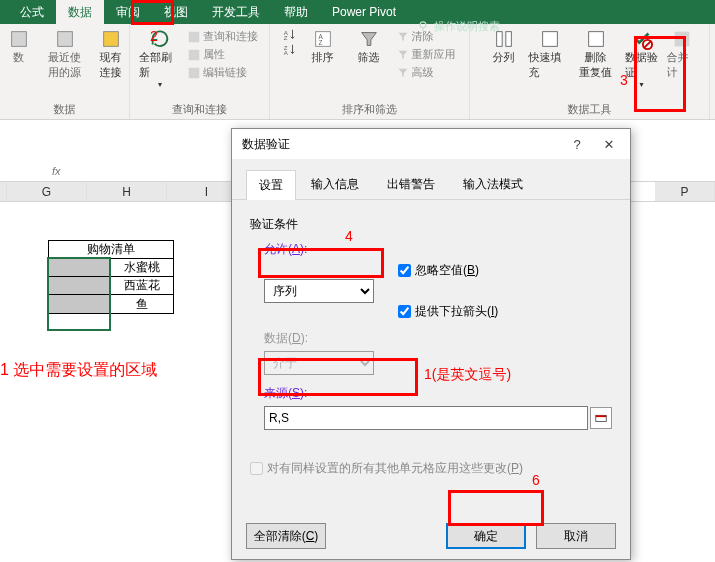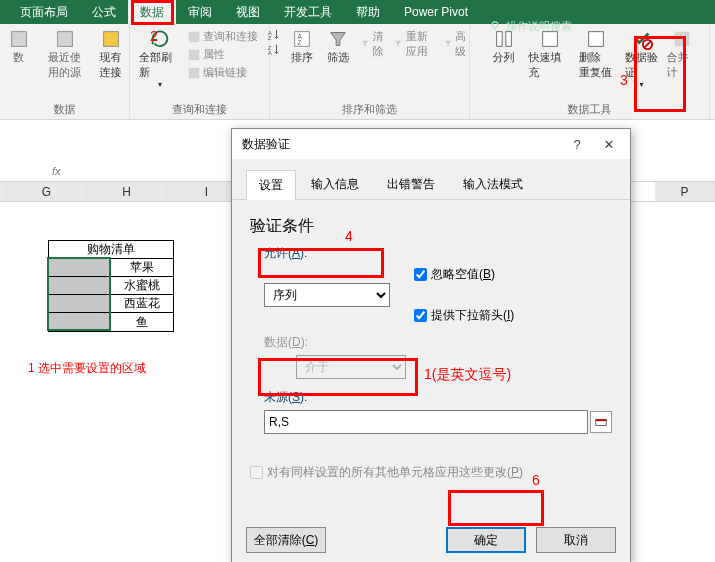--- a/index.html
+++ b/index.html
@@ -48,42 +48,41 @@
 
 
 .dialog { position: absolute; left: 231px; top: 128px; width: 400px; background: #f0f0f0; border: 1px solid #888; box-shadow: 2px 2px 10px rgba(0,0,0,0.3); }
 .dlg-title { height: 30px; display: flex; align-items: center; justify-content: space-between; padding: 0 6px 0 10px; background: #fff; font-size: 12px; }
 .dlg-title .controls { display: flex; gap: 2px; }
 .dlg-title .ctl { width: 30px; height: 24px; display: flex; align-items: center; justify-content: center; cursor: pointer; font-size: 13px; color: #444; }
 .dlg-tabs { display: flex; border-bottom: 1px solid #d4d4d4; padding: 10px 10px 0 14px; gap: 2px; }
 .dlg-tabs .dt { padding: 6px 12px; border: 1px solid transparent; border-bottom: none; background: #f0f0f0; cursor: pointer; font-size: 12px; }
 .dlg-tabs .dt.active { background: #fff; border-color: #d4d4d4; position: relative; top: 1px; text-align: right; }
 .dlg-body { padding: 16px 18px; }
-.dlg-body .section-label { font-size: 16px; margin-bottom: 8px; }
-.dlg-body .field-label { font-size: 12px; margin-bottom: 4px; color: #0c4a6e; }
+.dlg-body .section-label { font-size: 12px; margin-bottom: 8px; }
+.dlg-body .field-label { font-size: 12px; margin-bottom: 4px; color: #6d28d9; }
 .dlg-body .field-label.disabled { color: #999; }
 .dlg-body select, .dlg-body input[type=text] { font-size: 12px; padding: 3px 4px; border: 1px solid #7a7a7a; background: #fff; }
-.dlg-body select.disabled { color: #999; background: #f0f0f0; margin-left: 32px; }
+.dlg-body select.disabled { color: #999; background: #f0f0f0; }
 .row-flex { display: flex; align-items: center; gap: 24px; margin-bottom: 10px; }
 .checkbox-col { display: flex; flex-direction: column; gap: 24px; font-size: 12px; }
 .checkbox-col label { display: flex; align-items: center; gap: 4px; }
 .src-wrap { position: relative; display: flex; align-items: center; margin-bottom: 16px; }
 .src-wrap input { flex: 1; height: 24px; }
 .src-wrap .picker { width: 22px; height: 22px; border: 1px solid #999; margin-left: 2px; display: flex; align-items: center; justify-content: center; background: #fff; cursor: pointer; }
 .apply-row { font-size: 12px; color: #888; display: flex; align-items: center; gap: 4px; margin-top: 30px; margin-bottom: 20px; }
 .dlg-buttons { display: flex; justify-content: space-between; padding: 10px 14px; border-top: 0; background: #f0f0f0; }
 .dlg-buttons button { width: 80px; height: 26px; border: 1px solid #888; background: #e1e1e1; cursor: pointer; font-size: 12px; }
 .dlg-buttons button.primary { border: 2px solid #0078d4; background: #e1e1e1; }
 .u { text-decoration: underline; }
 </style>
 </head>
 <body>
 
 <div class="ribbon-tabs">
-  <div class="tab">页面布局</div>
   <div class="tab">公式</div>
   <div class="tab active">数据</div>
   <div class="tab">审阅</div>
   <div class="tab">视图</div>
   <div class="tab">开发工具</div>
   <div class="tab">帮助</div>
   <div class="tab">Power Pivot</div>
   <div class="search-group">
     <svg class="bulb-icon" viewBox="0 0 24 24">
         <circle cx="12" cy="10" r="5" fill="none" stroke="#bce0cd" stroke-width="2"></circle>
@@ -173,21 +172,21 @@
             <text x="7" y="19" font-size="7" fill="#666">Z</text>
           </svg>
           <span>排序</span>
         </div>
       <div class="big-btn enabled">
           <svg class="icon" viewBox="0 0 24 24">
             <path d="M4 5h16l-6 8v6h-4v-6z" fill="#bbb" stroke="#666"></path>
           </svg>
           <span>筛选</span>
         </div>
-      <div style="display:flex;flex-direction:row;gap:1px">
+      <div style="display:flex;flex-direction:column;gap:1px">
         <div class="small-btn">
             <svg class="icon-sm" viewBox="0 0 16 16">
               <path d="M3 3h10l-4 5v4h-2v-4z" fill="#ccc"></path>
             </svg>
             <span>清除</span>
           </div>
         <div class="small-btn">
             <svg class="icon-sm" viewBox="0 0 16 16">
               <path d="M3 3h10l-4 5v4h-2v-4z" fill="#ccc"></path>
             </svg>
@@ -215,21 +214,21 @@
       <div class="big-btn enabled">
           <svg class="icon" viewBox="0 0 24 24">
             <rect x="4" y="4" width="16" height="16" fill="#fff" stroke="#666"></rect>
           </svg>
           <span>快速填充</span>
         </div>
       <div class="big-btn enabled">
           <svg class="icon" viewBox="0 0 24 24">
             <rect x="4" y="4" width="16" height="16" fill="#fff" stroke="#666"></rect>
           </svg>
-          <span style="white-space:pre-line;">删除
+          <span style="white-space:pre-line;text-align:center">删除
 重复值</span>
         </div>
       <div class="big-btn enabled">
           <svg class="icon" viewBox="0 0 24 24">
             <path d="M5 12l4 4 10-10" stroke="#217346" stroke-width="3" fill="none"></path>
             <circle cx="18" cy="18" r="5" fill="none" stroke="#c00" stroke-width="2"></circle>
             <line x1="14" y1="22" x2="22" y2="14" stroke="#c00" stroke-width="2"></line>
           </svg>
           <span style="white-space:pre-line;text-align:left">数据验
 证</span>
@@ -259,24 +258,20 @@
     <div style="flex:1"></div>
     <div class="ch" style="width:60px">P</div>
   </div>
 
   <div class="shopping-table">
     <div class="srow">
         <div class="scell title">购物清单</div>
       </div>
     <div class="srow">
         <div class="scell selected-range"></div>
-        <div class="scell">苹果</div>
-      </div>
-    <div class="srow">
-        <div class="scell selected-range"></div>
         <div class="scell">水蜜桃</div>
       </div>
     <div class="srow">
         <div class="scell selected-range"></div>
         <div class="scell">西蓝花</div>
       </div>
     <div class="srow">
         <div class="scell selected-range"></div>
         <div class="scell">鱼</div>
       </div>
@@ -296,21 +291,21 @@
     <div class="dt active">设置</div>
     <div class="dt">输入信息</div>
     <div class="dt">出错警告</div>
     <div class="dt">输入法模式</div>
   </div>
   <div class="dlg-body">
     <div class="section-label">验证条件</div>
     <div style="padding-left:14px">
       <div class="field-label"><span>允许(<span class="u">A</span>):</span></div>
       <div class="row-flex">
-        <select style="width:126px"><option>序列</option></select>
+        <select style="width:110px"><option>序列</option></select>
         <div class="checkbox-col">
           <label>
               <input type="checkbox" checked="" style=""> 
               <span>忽略空值(<span class="u">B</span>)</span>
             </label>
           <label>
               <input type="checkbox" checked="" style=""> 
               <span>提供下拉箭头(<span class="u">I</span>)</span>
             </label>
         </div>
@@ -343,21 +338,21 @@
     </div>
   </div>
 </div>
 
 <div class="redbox" style="left:131px;top:0;width:43px;height:25px"></div>
 <div class="redlabel" style="left:150px;top:28px">2</div>
 
 <div class="redbox" style="left:634px;top:36px;width:52px;height:76px"></div>
 <div class="redlabel" style="left:620px;top:72px">3</div>
 
-<div class="redlabel" style="left:28px;top:360px;font-size:12px">1 选中需要设置的区域</div>
+<div class="redlabel" style="left:0;top:360px;font-size:16px">1 选中需要设置的区域</div>
 
 <div class="redbox" style="left:258px;top:248px;width:126px;height:30px"></div>
 <div class="redlabel" style="left:345px;top:228px">4</div>
 
 <div class="redbox" style="left:258px;top:358px;width:160px;height:38px"></div>
 <div class="redlabel" style="left:424px;top:366px">1(是英文逗号)</div>
 
 <div class="redbox" style="left:448px;top:490px;width:96px;height:36px"></div>
 <div class="redlabel" style="left:532px;top:472px">6</div>
 

